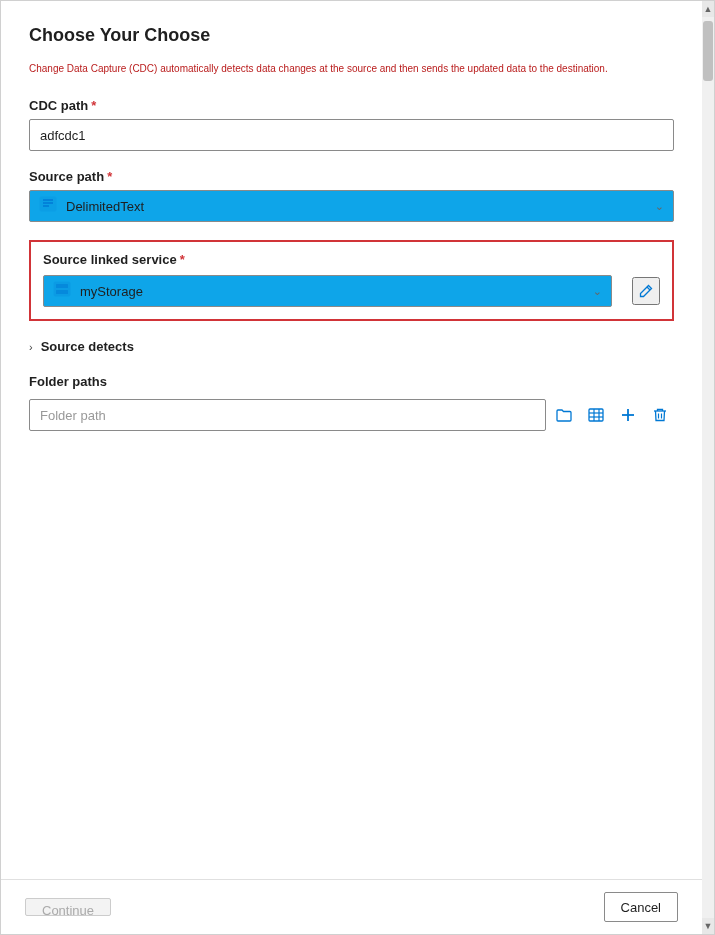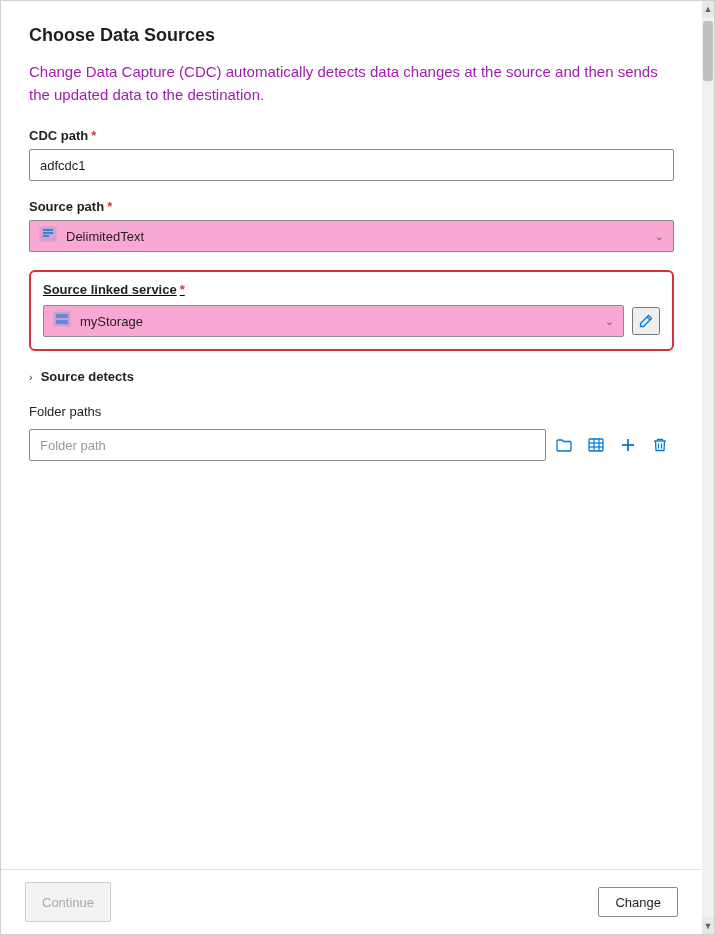--- a/index.html
+++ b/index.html
@@ -77,22 +77,22 @@
     }
 
     .page-title {
       font-size: 18px;
       font-weight: 600;
       color: #1f1f1f;
       margin-bottom: 10px;
     }
 
     .description {
-      font-size: 15px;
-      color: #a21caf;
+      font-size: 10px;
+      color: #b91c1c;
       line-height: 1.5;
       margin-bottom: 22px;
       margin-top: 15px;
     }
 
     .field-group {
       margin-bottom: 18px;
     }
 
     .field-label {
@@ -128,21 +128,21 @@
     }
 
     .select-with-icon {
       width: 100%;
       height: 32px;
       border: 1px solid #8a8a8a;
       border-radius: 2px;
       padding: 0 32px 0 36px;
       font-size: 13px;
       color: #1f1f1f;
-      background: #f9a8d4;
+      background: #0ea5e9;
       appearance: none;
       cursor: pointer;
     }
 
     .select-chevron {
       position: absolute;
       right: 10px;
       top: 50%;
       transform: translateY(-50%);
       pointer-events: none;
@@ -153,40 +153,39 @@
     .select-icon {
       position: absolute;
       left: 10px;
       top: 50%;
       transform: translateY(-50%);
       pointer-events: none;
     }
 
     .source-linked-service-section {
       border: 2px solid #d13438;
-      border-radius: 6px;
+      border-radius: 0;
       padding: 10px 12px 12px 12px;
       margin-bottom: 18px;
-      text-decoration: underline;
     }
 
     .source-linked-service-label {
       font-size: 13px;
       font-weight: 600;
       color: #1f1f1f;
       margin-bottom: 8px;
       display: flex;
       align-items: center;
       gap: 3px;
     }
 
     .linked-service-row {
       display: flex;
       align-items: center;
-      gap: 8px;
+      gap: 20px;
     }
 
     .linked-service-select-wrapper {
       flex: 1;
       position: relative;
     }
 
     .edit-icon-btn {
       width: 28px;
       height: 28px;
@@ -213,21 +212,21 @@
     }
 
     .source-settings-label {
       font-size: 13px;
       font-weight: 600;
       color: #1f1f1f;
     }
 
     .folder-paths-title {
       font-size: 13px;
-      font-weight: 400;
+      font-weight: 700;
       color: #1f1f1f;
       margin-bottom: 10px;
     }
 
     .folder-path-row {
       display: flex;
       align-items: center;
       gap: 4px;
     }
 
@@ -265,21 +264,21 @@
       border-top: 1px solid #e0e0e0;
       padding: 12px 24px;
       display: flex;
       align-items: center;
       justify-content: space-between;
       background: #fff;
       margin-right: 12px;
     }
 
     .btn-continue {
-      height: 40px;
+      height: 18px;
       padding: 4px 16px;
       font-size: 13px;
       background: #f3f3f3;
       color: #aaa;
       border: 1px solid #ccc;
       border-radius: 2px;
       cursor: not-allowed;
     }
 
     .btn-cancel {
@@ -299,21 +298,21 @@
 <div class="dialog-container">
 
   <div class="scrollbar-right">
     <div class="scrollbar-arrow top">▲</div>
     <div class="scrollbar-thumb"></div>
     <div class="scrollbar-arrow bottom">▼</div>
   </div>
 
   <div class="main-content">
 
-    <h1 class="page-title">Choose Data Sources</h1>
+    <h1 class="page-title">Choose Your Choose</h1>
 
     <p class="description">Change Data Capture (CDC) automatically detects data changes at the source and then sends the updated data to the destination.</p>
 
     <div class="field-group">
       <div class="field-label">
         <span>CDC path</span>
         <span class="required-star">*</span>
       </div>
       <input type="text" class="text-input" value="adfcdc1" style="">
     </div>
@@ -413,16 +412,16 @@
             <line x1="8.5" y1="6.5" x2="8.5" y2="11.5" stroke="#0078d4" stroke-width="1.2"></line>
           </svg>
         </button>
       </div>
     </div>
 
   </div>
 
   <div class="footer">
     <button class="btn-continue">Continue</button>
-    <button class="btn-cancel">Change</button>
+    <button class="btn-cancel">Cancel</button>
   </div>
 
 </div>
 
 </body></html>

